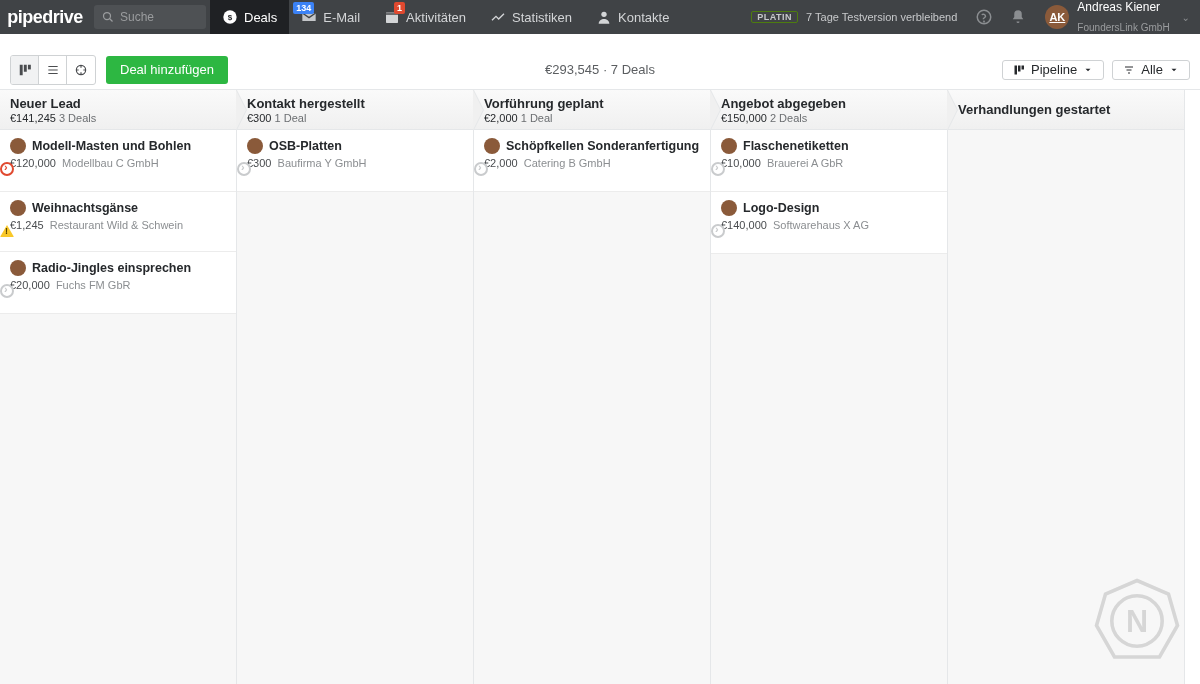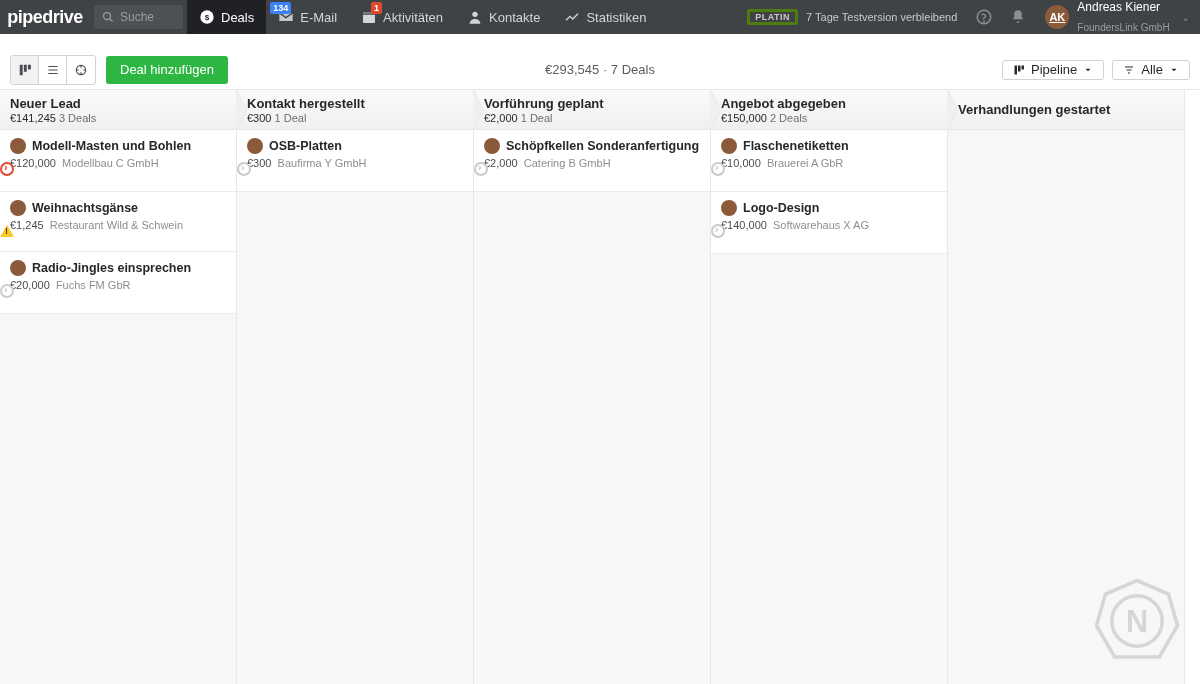--- a/index.html
+++ b/index.html
@@ -2,29 +2,29 @@
 <html><head>
 <meta charset="utf-8">
 <style>
 * { margin: 0; padding: 0; box-sizing: border-box; }
 body { font-family: -apple-system, BlinkMacSystemFont, "Segoe UI", Helvetica, Arial, sans-serif; font-size: 13px; color: #26292c; background: #fff; width: 1200px; height: 684px; overflow: hidden; position: relative; }
 
 
 .nav { height: 34px; background: #404346; display: flex; align-items: stretch; color: #d3d5d7; }
 .logo { width: 90px; display: flex; align-items: center; justify-content: center; font-weight: 700; font-size: 18px; color: #fff; letter-spacing: -0.5px; }
 .search-wrap { display: flex; align-items: center; padding: 4px; }
-.search { background: #4e5154; border-radius: 3px; height: 24px; width: 89px; display: flex; align-items: center; padding: 0 8px; color: #9a9c9e; font-size: 12px; gap: 6px; }
+.search { background: #4e5154; border-radius: 3px; height: 24px; width: 112px; display: flex; align-items: center; padding: 0 8px; color: #9a9c9e; font-size: 12px; gap: 6px; }
 .nav-item { display: flex; align-items: center; gap: 6px; padding: 0 12px; font-size: 13px; color: #d3d5d7; position: relative; cursor: pointer; }
 .nav-item.active { background: #1f2124; color: #fff; }
 .nav-item .ico { width: 16px; height: 16px; display: flex; align-items: center; justify-content: center; }
 .badge { position: absolute; top: 2px; left: 4px; background: #3b82f6; color: #fff; font-size: 9px; line-height: 12px; padding: 0 3px; border-radius: 2px; font-weight: 600; }
 .badge.red { background: #e0492f; left: 22px; }
 .nav-spacer { flex: 1; }
 .trial { display: flex; align-items: center; gap: 8px; font-size: 11px; padding: 0 10px; color: #c7c9cb; }
-.trial-badge { border: 3px solid #4d7c0f; color: #c7c9cb; padding: 0 5px; font-size: 9px; border-radius: 2px; font-weight: 600; letter-spacing: 0.5px; }
+.trial-badge { border: 1px solid #4d7c0f; color: #c7c9cb; padding: 0 5px; font-size: 9px; border-radius: 2px; font-weight: 600; letter-spacing: 0.5px; }
 .nav-icon-btn { width: 34px; display: flex; align-items: center; justify-content: center; color: #8b8e91; cursor: pointer; }
 .user-block { display: flex; align-items: center; gap: 8px; padding: 0 10px; cursor: pointer; }
 .avatar { width: 24px; height: 24px; border-radius: 50%; background: #8a5a3a; display: flex; align-items: center; justify-content: center; color: #fff; font-size: 11px; font-weight: 600; text-decoration: underline; }
 .user-texts { display: flex; flex-direction: column; line-height: 1.1; gap: 8px; }
 .user-name { font-size: 12px; color: #fff; }
 .user-org { font-size: 10px; color: #9a9c9e; }
 .caret { color: #8b8e91; font-size: 10px; margin-left: 4px; }
 
 
 .toolbar { height: 40px; border-bottom: 1px solid #e5e7e9; display: flex; align-items: center; padding: 0 10px; gap: 10px; position: relative; margin-top: 16px; }
@@ -106,34 +106,34 @@
         <svg width="16" height="16" viewBox="0 0 24 24" fill="currentColor">
           <rect x="3" y="5" width="18" height="16" rx="1"></rect>
           <rect x="3" y="5" width="18" height="4" fill="#6a6c6f"></rect>
         </svg>
       </span>
     <span class="badge red">1</span>
     <span>Aktivitäten</span>
   </div>
   <div class="nav-item">
     <span class="ico">
+        <svg width="16" height="16" viewBox="0 0 24 24" fill="none" stroke="currentColor" stroke-width="2">
+          <polyline points="3,17 9,11 13,15 21,7"></polyline>
+        </svg>
+      </span>
+    <span>Statistiken</span>
+  </div>
+  <div class="nav-item">
+    <span class="ico">
         <svg width="16" height="16" viewBox="0 0 24 24" fill="currentColor">
           <circle cx="12" cy="8" r="4"></circle>
           <path d="M4 22c0-4 4-7 8-7s8 3 8 7z"></path>
         </svg>
       </span>
     <span>Kontakte</span>
-  </div>
-  <div class="nav-item">
-    <span class="ico">
-        <svg width="16" height="16" viewBox="0 0 24 24" fill="none" stroke="currentColor" stroke-width="2">
-          <polyline points="3,17 9,11 13,15 21,7"></polyline>
-        </svg>
-      </span>
-    <span>Statistiken</span>
   </div>
   <div class="nav-spacer"></div>
   <div class="trial">
     <span class="trial-badge">PLATIN</span>
     <span>7 Tage Testversion verbleibend</span>
   </div>
   <div class="nav-icon-btn">
     <svg width="18" height="18" viewBox="0 0 24 24" fill="none" stroke="currentColor" stroke-width="2">
         <circle cx="12" cy="12" r="9"></circle>
         <path d="M9 9a3 3 0 015 2c0 2-3 2-3 4"></path>

